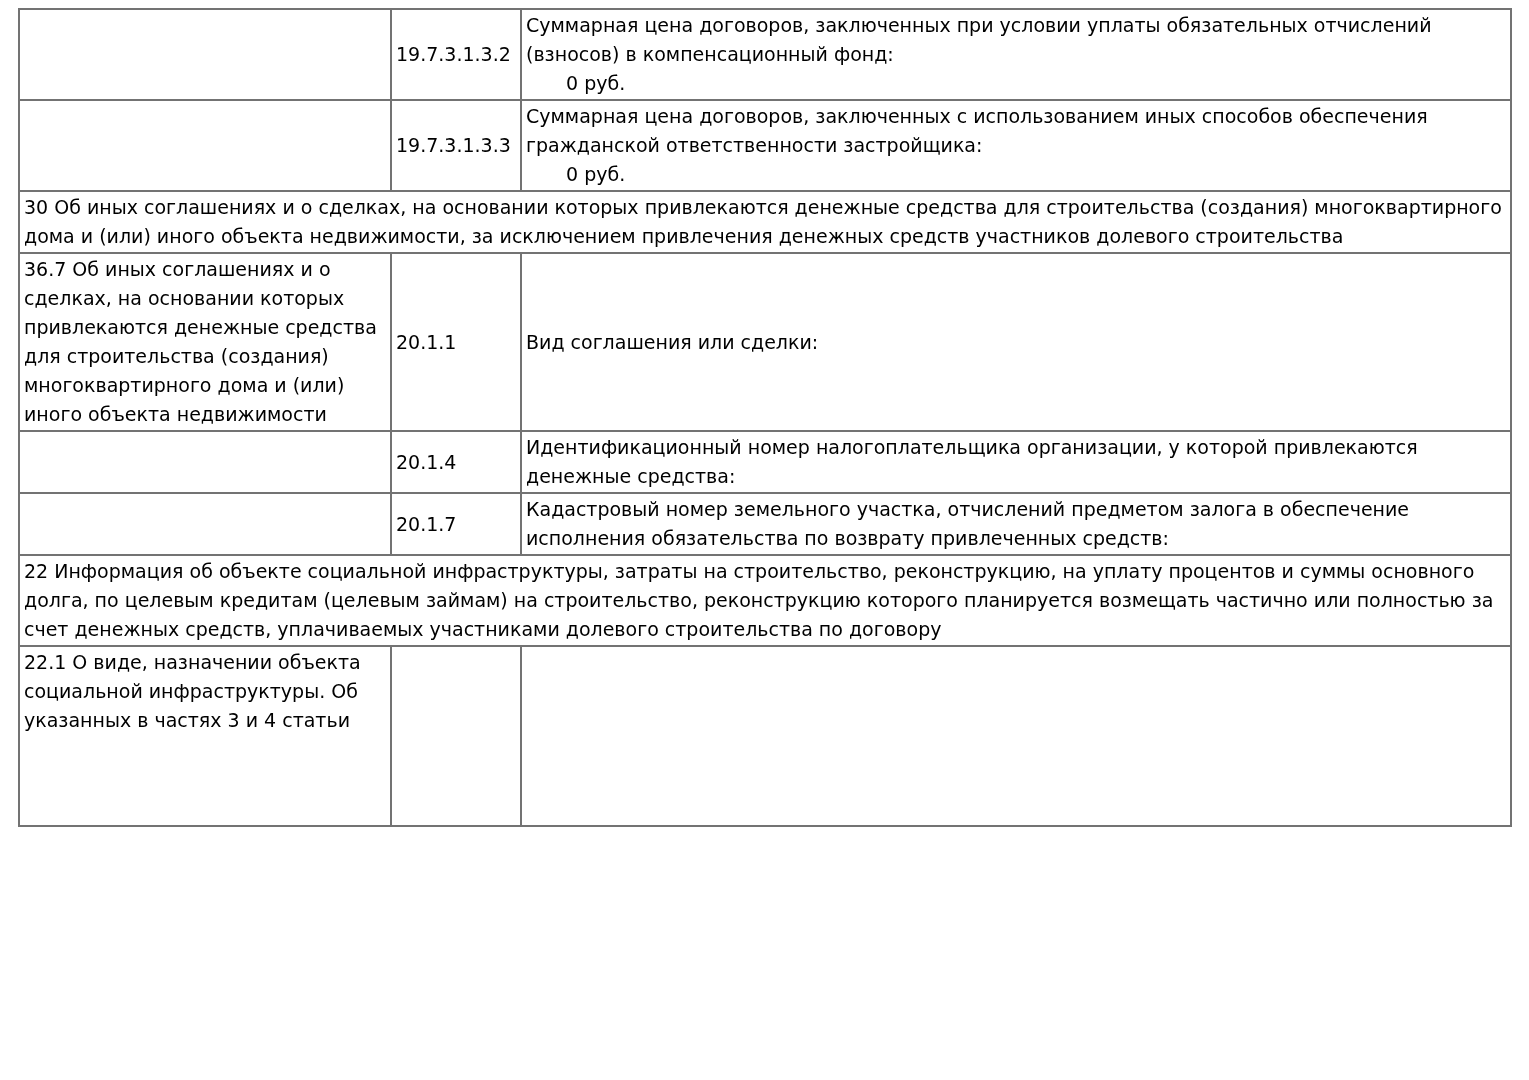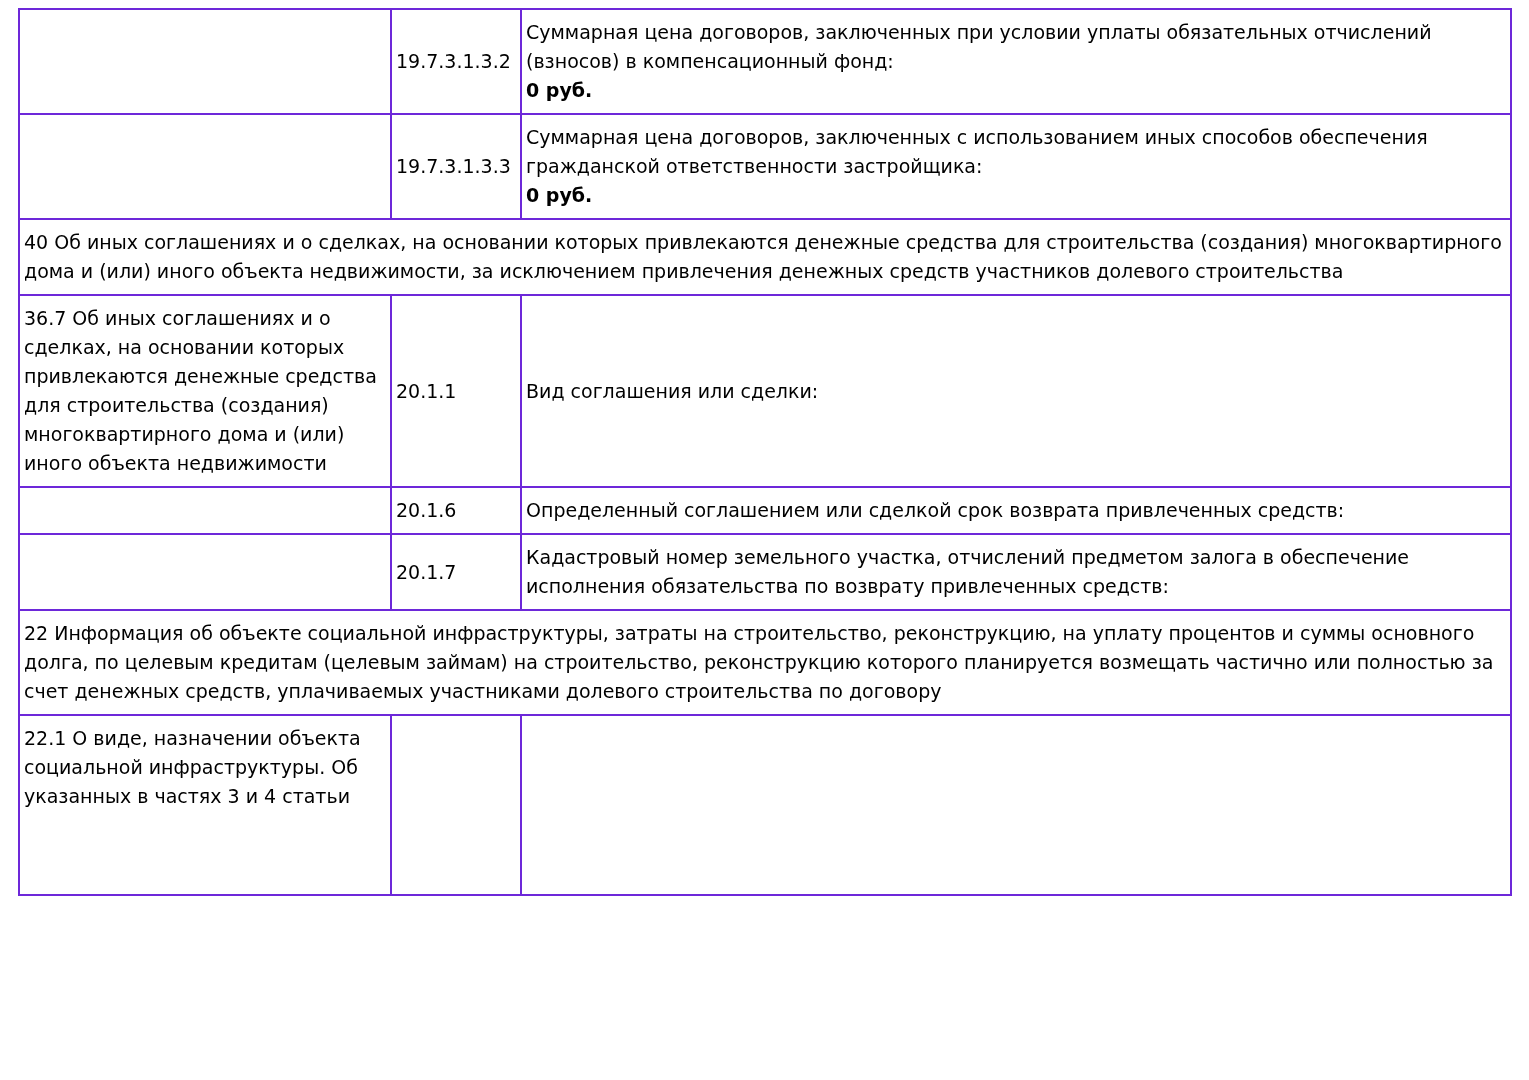--- a/index.html
+++ b/index.html
@@ -14,29 +14,29 @@
     font-size: 19px;
     line-height: 29px;
   }
   .page { padding: 8px 17px 0 18px; }
   table.decl {
     border-collapse: collapse;
     width: 1494px;
     table-layout: fixed;
   }
   td {
-    border: 2px solid #6d28d9;
-    padding: 8px 4px;
+    border: 2px solid #737373;
+    padding: 1px 4px;
     vertical-align: middle;
     word-wrap: break-word;
   }
   .c-label { }
   .c-num { }
   .c-text { }
-  .value { font-weight: bold; }
+  .value { font-weight: normal; margin-left: 40px; }
   tr.row-last td { vertical-align: top; height: 180px; }
 </style>
 </head>
 <body>
 
 <div class="page">
   <table class="decl">
     <colgroup>
       <col style="width:372px">
       <col style="width:130px">
@@ -64,52 +64,52 @@
         <td class="c-num">
             <div>19.7.3.1.3.3</div>
           </td>
         <td class="c-text">
           <div>Суммарная цена договоров, заключенных с использованием иных способов обеспечения гражданской ответственности застройщика:</div>
           <div class="value">0 руб.</div>
         </td>
       </tr>
 
       <tr>
-        <td class="c-section" colspan="3">40 Об иных соглашениях и о сделках, на основании которых привлекаются денежные средства для строительства (создания) многоквартирного дома и (или) иного объекта недвижимости, за исключением привлечения денежных средств участников долевого строительства</td>
+        <td class="c-section" colspan="3">30 Об иных соглашениях и о сделках, на основании которых привлекаются денежные средства для строительства (создания) многоквартирного дома и (или) иного объекта недвижимости, за исключением привлечения денежных средств участников долевого строительства</td>
       </tr>
 
       <tr>
         <td class="c-label">
             <div>36.7 Об иных соглашениях и о сделках, на основании которых привлекаются денежные средства для строительства (создания) многоквартирного дома и (или) иного объекта недвижимости</div>
           </td>
         <td class="c-num">
             <div>20.1.1</div>
           </td>
         <td class="c-text">
           <div>Вид соглашения или сделки:</div>
           <div class="value"></div>
         </td>
       </tr>
 
 
 
-
-
       <tr>
         <td class="c-label">
             <div></div>
           </td>
         <td class="c-num">
-            <div>20.1.6</div>
+            <div>20.1.4</div>
           </td>
         <td class="c-text">
-          <div>Определенный соглашением или сделкой срок возврата привлеченных средств:</div>
+          <div>Идентификационный номер налогоплательщика организации, у которой привлекаются денежные средства:</div>
           <div class="value"></div>
         </td>
       </tr>
+
+
 
       <tr>
         <td class="c-label">
             <div></div>
           </td>
         <td class="c-num">
             <div>20.1.7</div>
           </td>
         <td class="c-text">
           <div>Кадастровый номер земельного участка, отчислений предметом залога в обеспечение исполнения обязательства по возврату привлеченных средств:</div>

